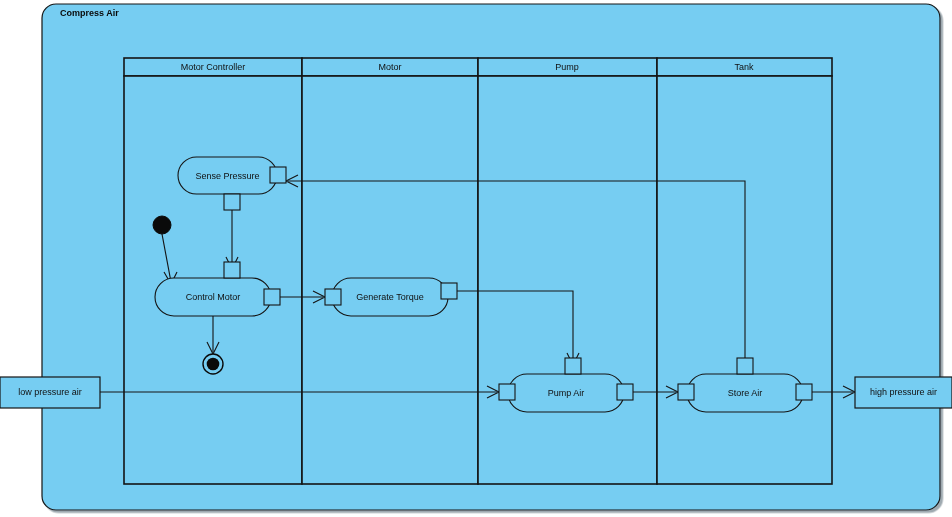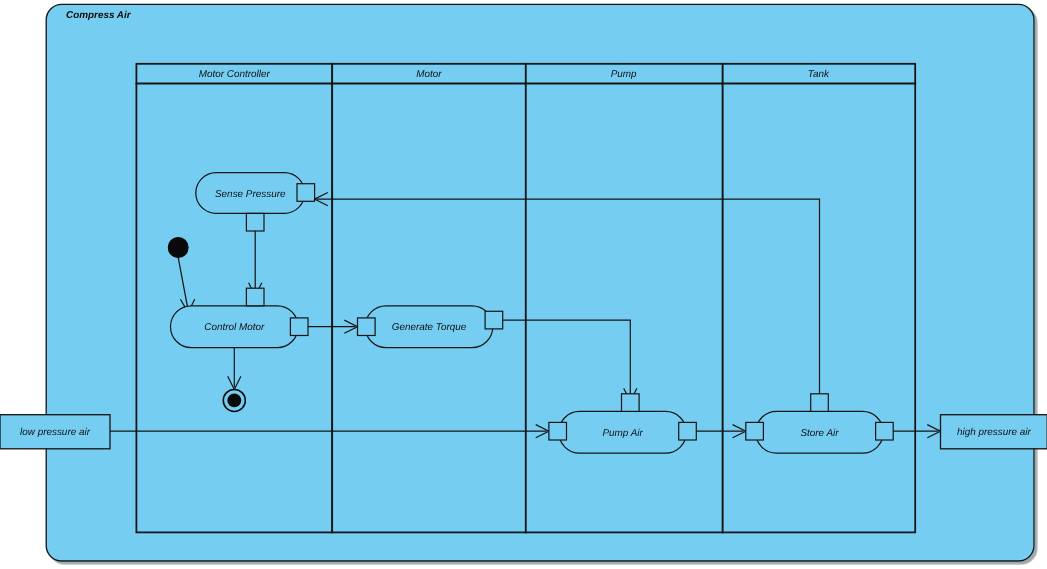--- a/index.html
+++ b/index.html
@@ -8,21 +8,21 @@
   }
   body {
     width: 952px; height: 517px;
     font-family: "Liberation Sans", sans-serif;
     overflow: hidden;
     position: relative;
   }
   #canvas {
     position: absolute;
     left: 0; top: 0;
-    width: 952px; height: 398px; font-style: italic;
+    width: 952px; height: 398px;
   }
   svg.diagram {
     position: absolute;
     left: 0; top: 0;
     width: 952px;
     height: 517px;
     display: block;
   }
   .lbl {
     font-family: "Liberation Sans", sans-serif;

